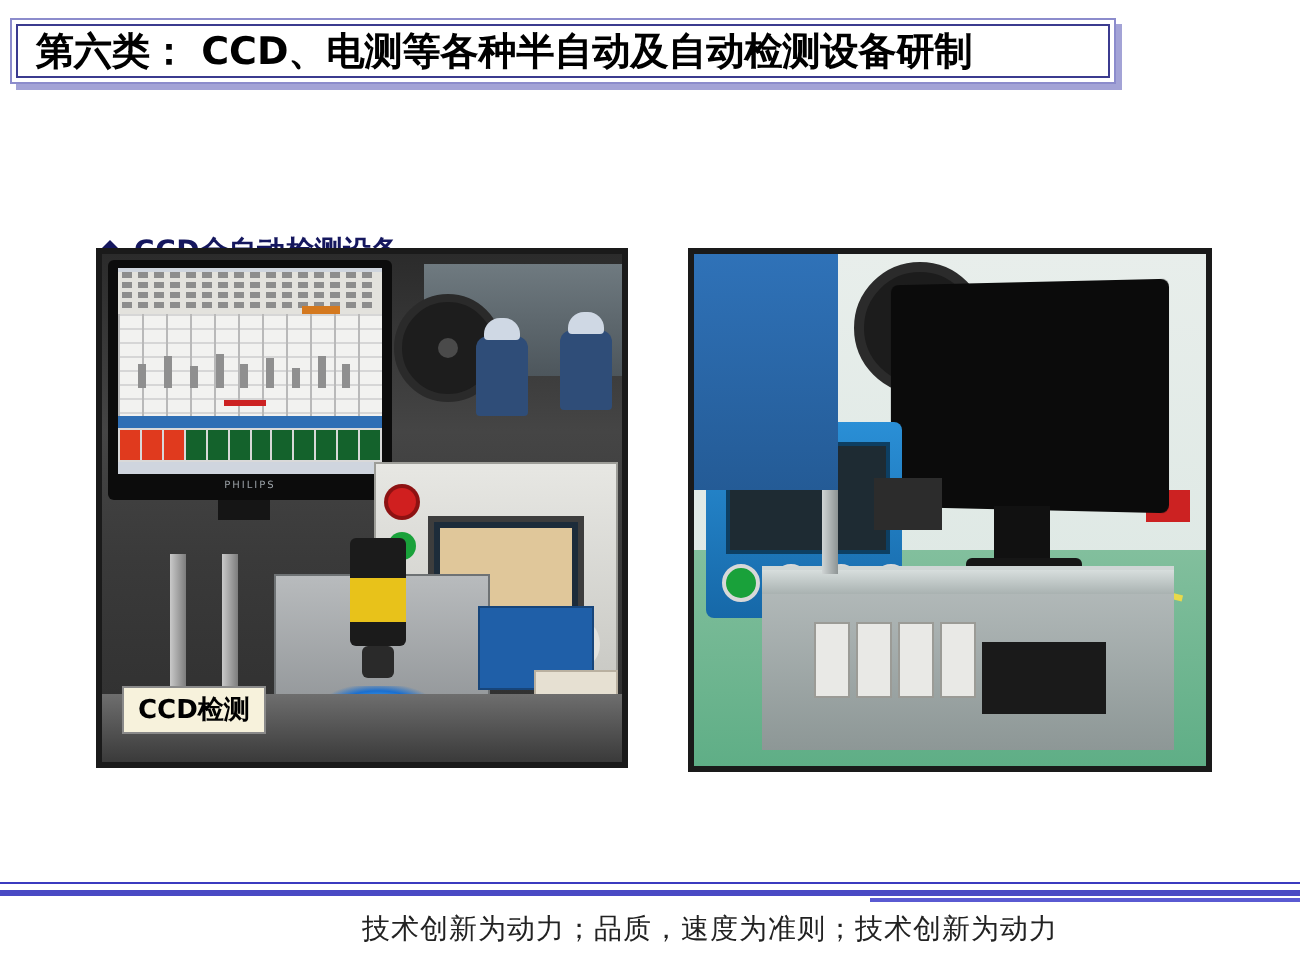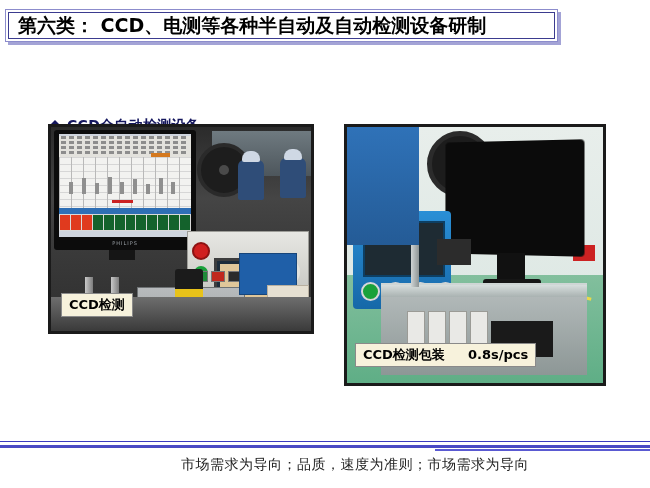--- a/index.html
+++ b/index.html
@@ -86,21 +86,21 @@
     font-family: "DejaVu Sans", "Liberation Sans", sans-serif;
   }
 
   
   .photo {
     position: absolute;
     border: 3px solid #1a1a1a;
     box-sizing: border-box;
     overflow: hidden;
   }
-  #photo-left  { left: 48px;  top: 124px; width: 266px; height: 210px; }
+  #photo-left  { left: 48px;  top: 124px; width: 266px; height: 260px; }
   #photo-right { left: 344px; top: 124px; width: 262px; height: 262px; }
 
   .scene { position: absolute; inset: 0; }
 
   
   .l-bg {
     position: absolute; inset: 0;
     background: linear-gradient(180deg,#2b2b2b 0%, #454545 35%, #3a3a3a 60%, #2e2e2e 100%);
   }
   .l-roomlight {
@@ -470,23 +470,18 @@
         <span class="r-feed"></span>
           <span class="r-feed"></span>
         <span class="r-feed"></span>
           <span class="r-feed"></span>
       </div>
       <div class="r-dark"></div>
     </div>
     <div class="r-blue-wall"></div>
   </div>
 
-  <div class="caption" id="caption-right">
-    <span>CCD检测包装</span>
-    <span class="sep"></span>
-    <span>0.8s/pcs</span>
-  </div>
 </div>
 
 <div class="rule-thin"></div>
 <div class="rule-thick"></div>
 <div class="rule-accent"></div>
-<div class="footer-text">市场需求为导向；品质，速度为准则；市场需求为导向</div>
+<div class="footer-text">技术创新为动力；品质，速度为准则；技术创新为动力</div>
 
 </body></html>

